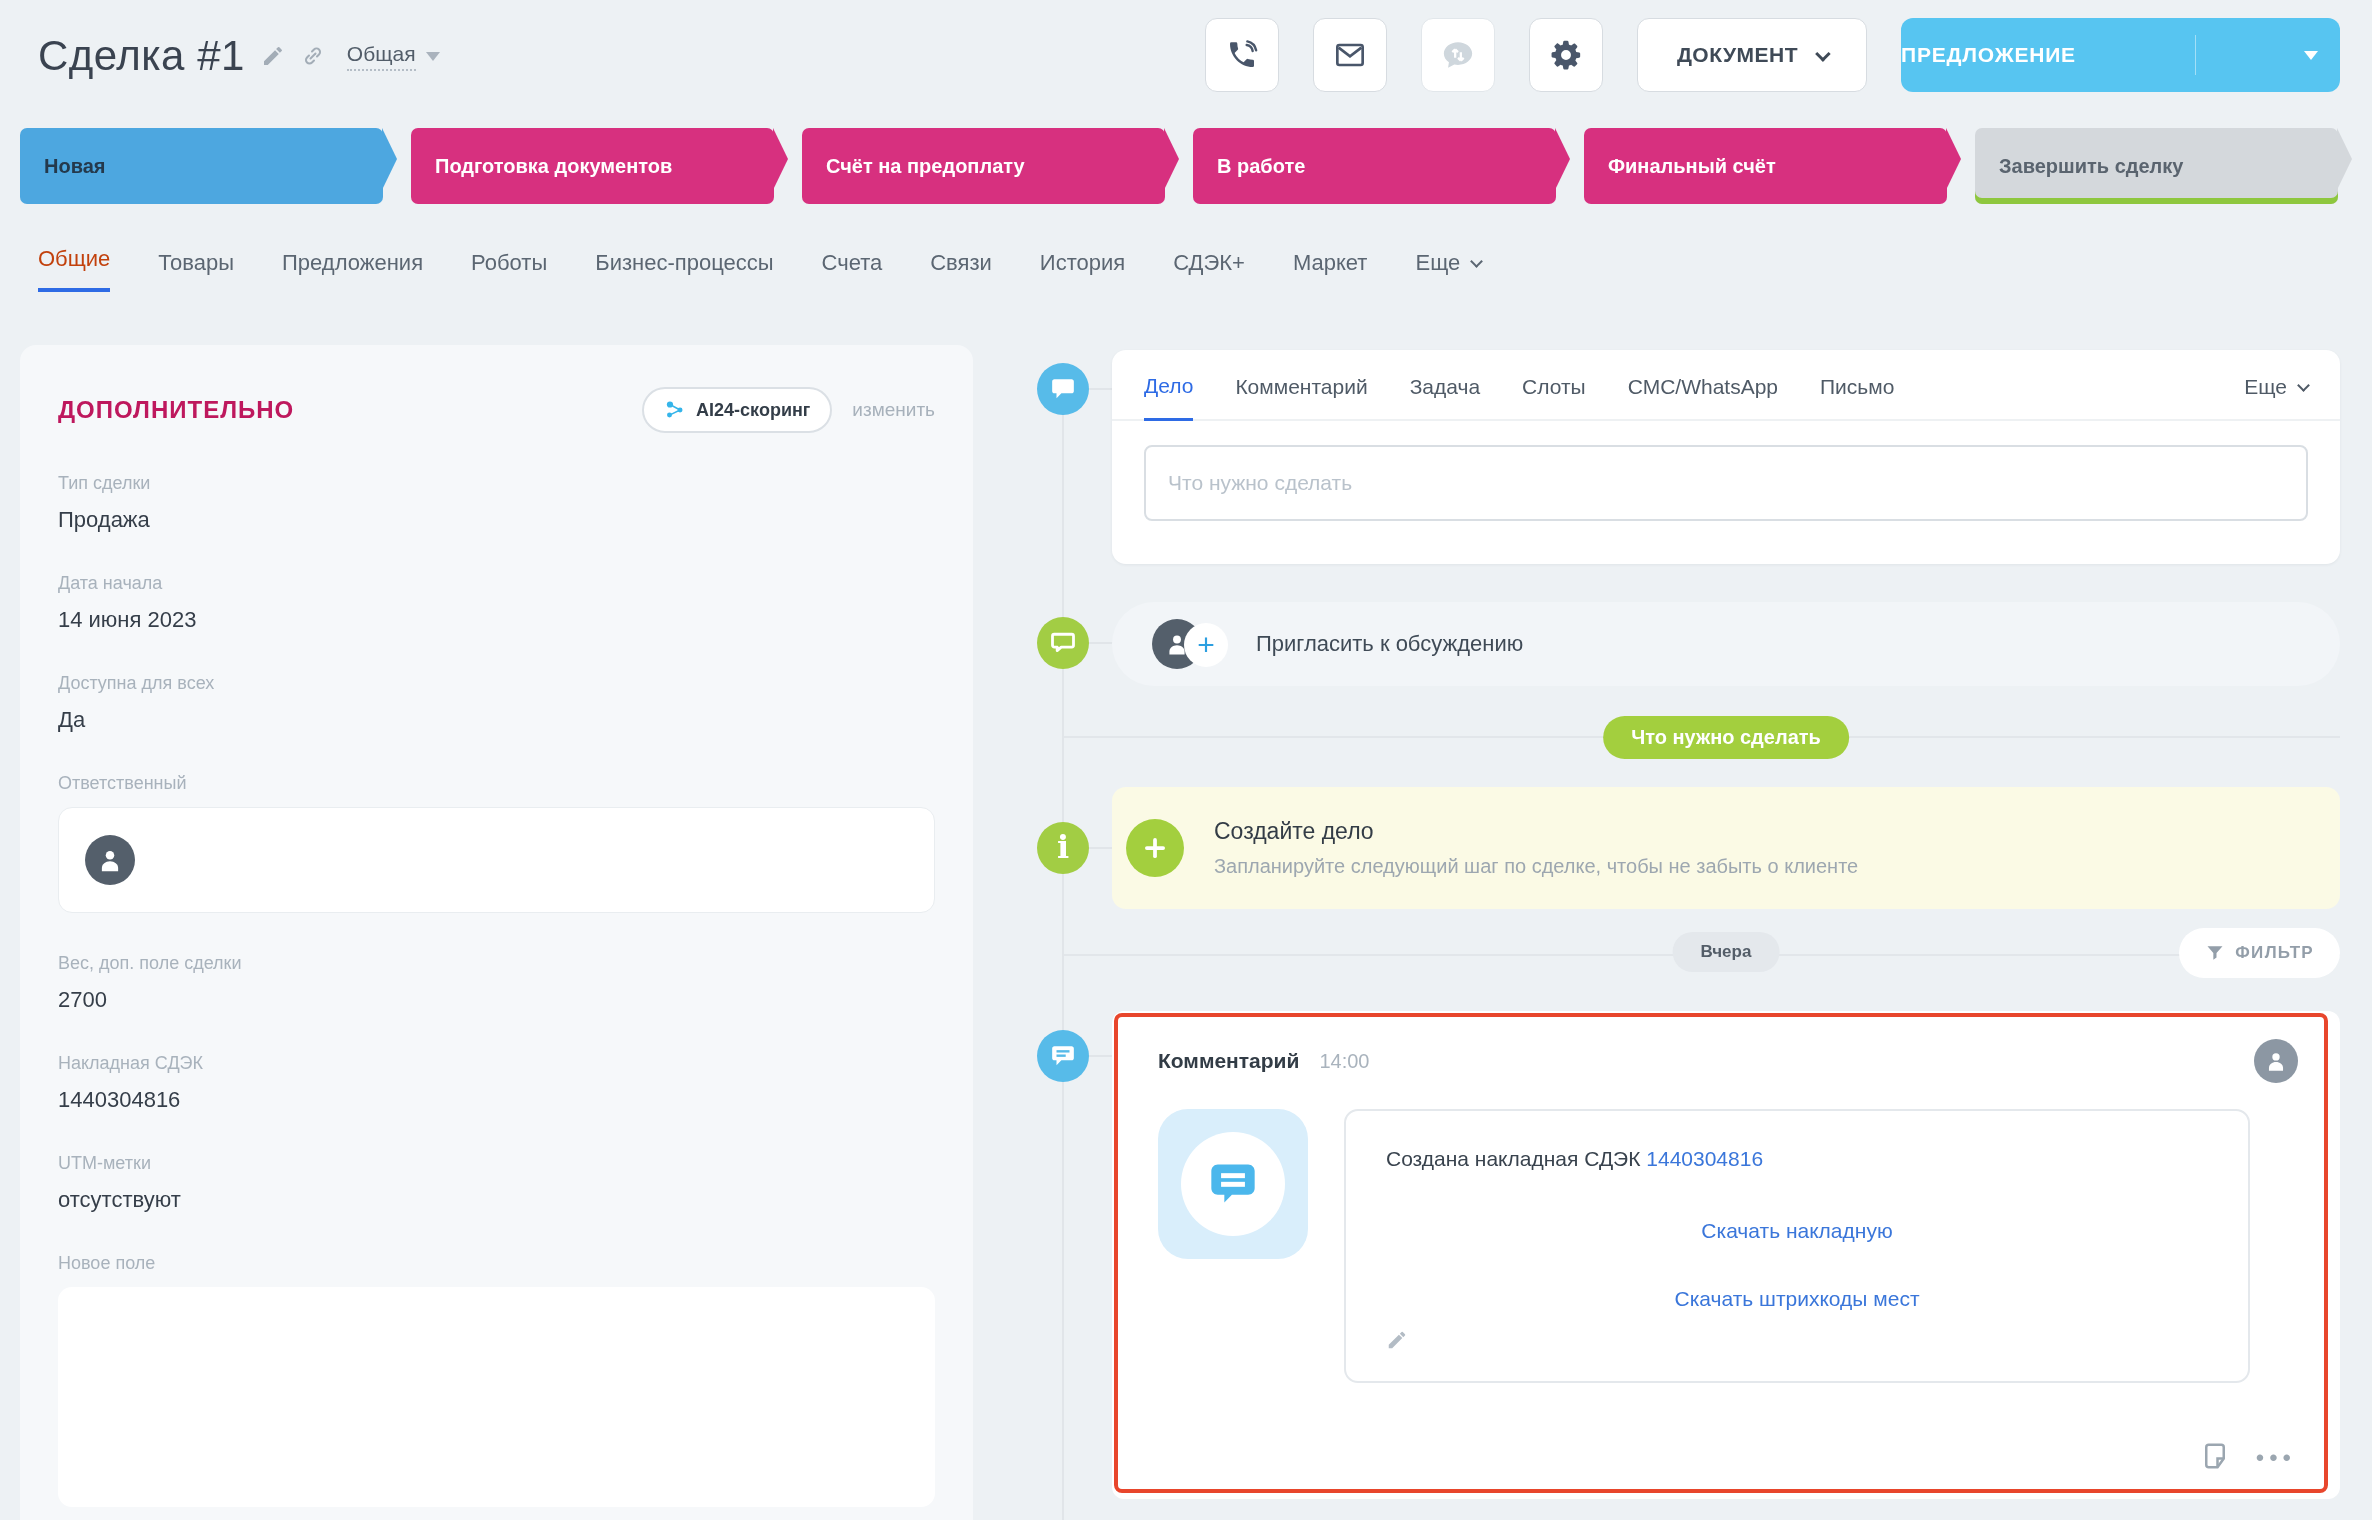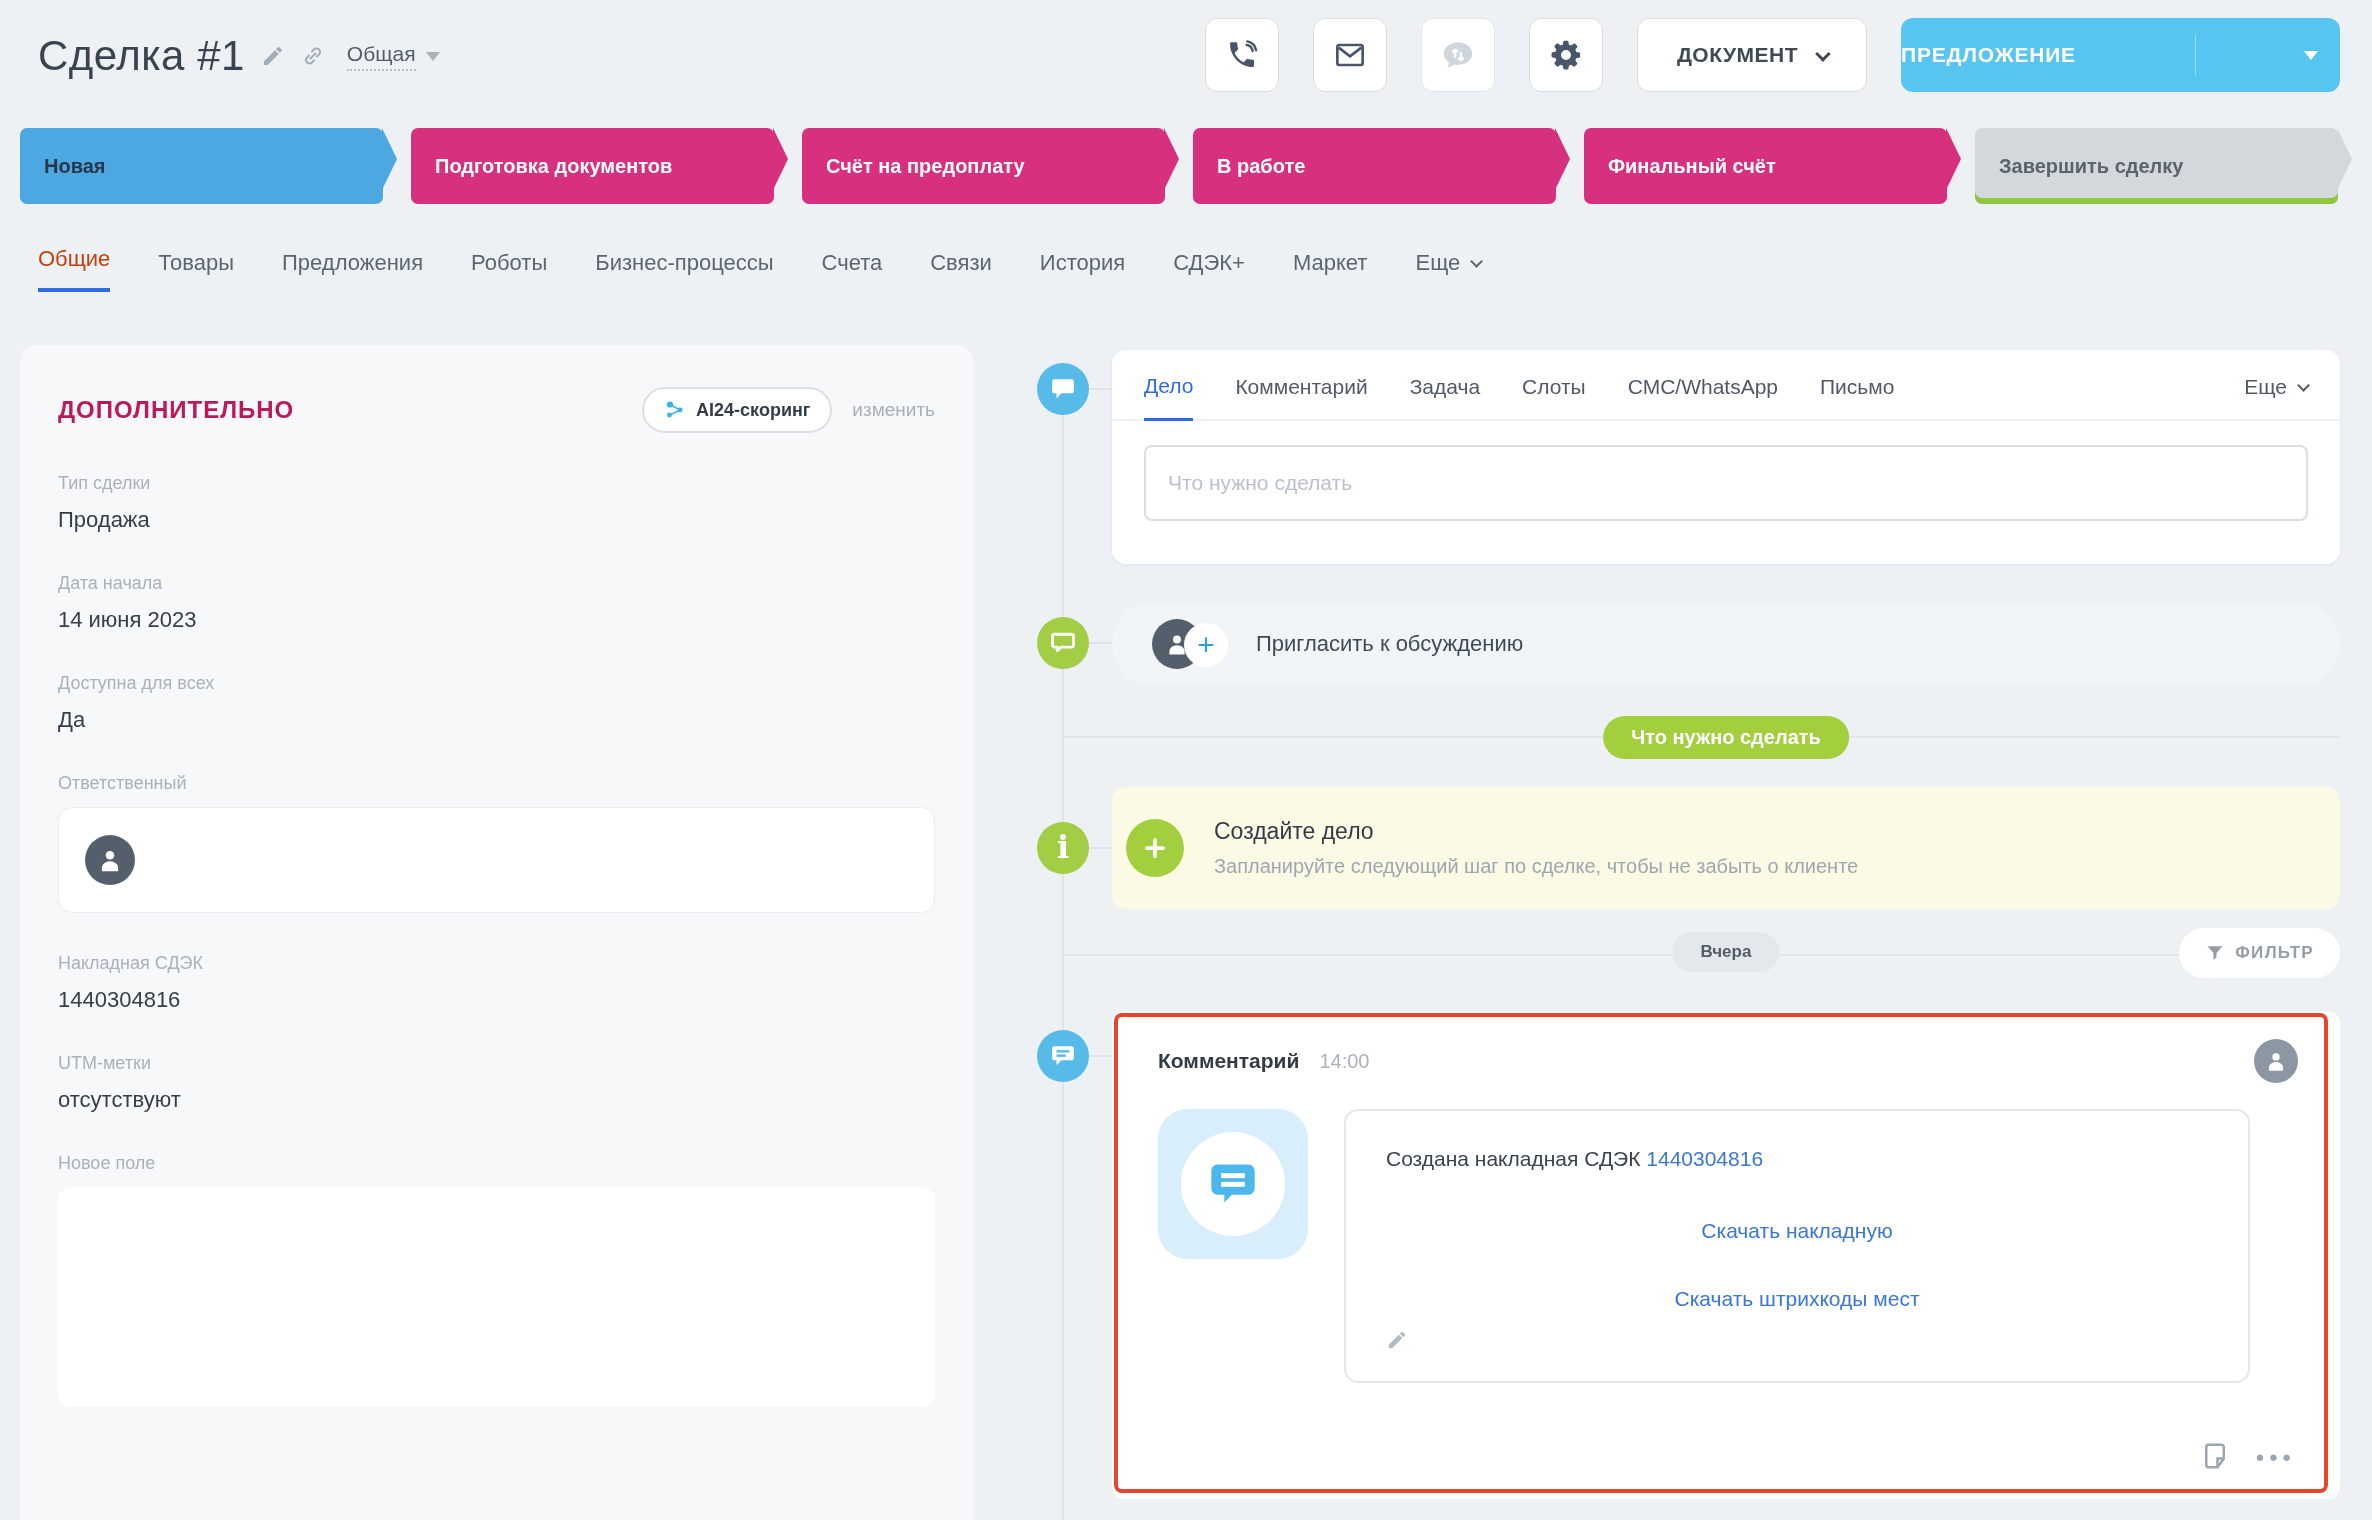--- a/index.html
+++ b/index.html
@@ -239,20 +239,24 @@
         <span class="avatar" style="width:50px;height:50px;">
           <svg width="30" height="30" viewBox="0 0 24 24" fill="#fff">
               <circle cx="12" cy="8.2" r="3.4"></circle>
               <path d="M12 13c-3.6 0-6.5 2.4-6.5 5.4V21h13v-2.6c0-3-2.9-5.4-6.5-5.4z"></path>
             </svg>
         </span>
         <span></span>
       </div>
     </div>
     <div class="field">
+      <div class="flabel">Вес, доп. поле сделки</div>
+      <div class="fvalue">2700</div>
+    </div>
+    <div class="field">
       <div class="flabel">Накладная СДЭК</div>
       <div class="fvalue">1440304816</div>
     </div>
     <div class="field">
       <div class="flabel">UTM-метки</div>
       <div class="fvalue">отсутствуют</div>
     </div>
     <div class="field">
       <div class="flabel">Новое поле</div>
       <div class="newfield-box"></div>

